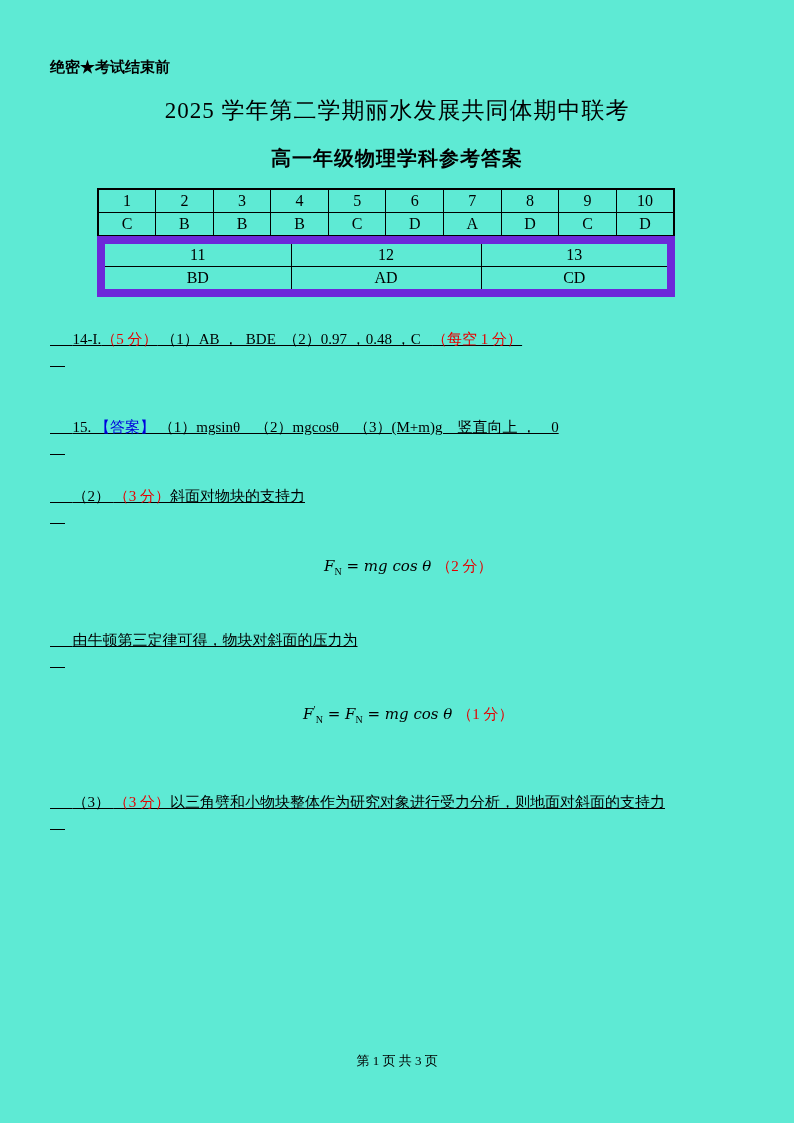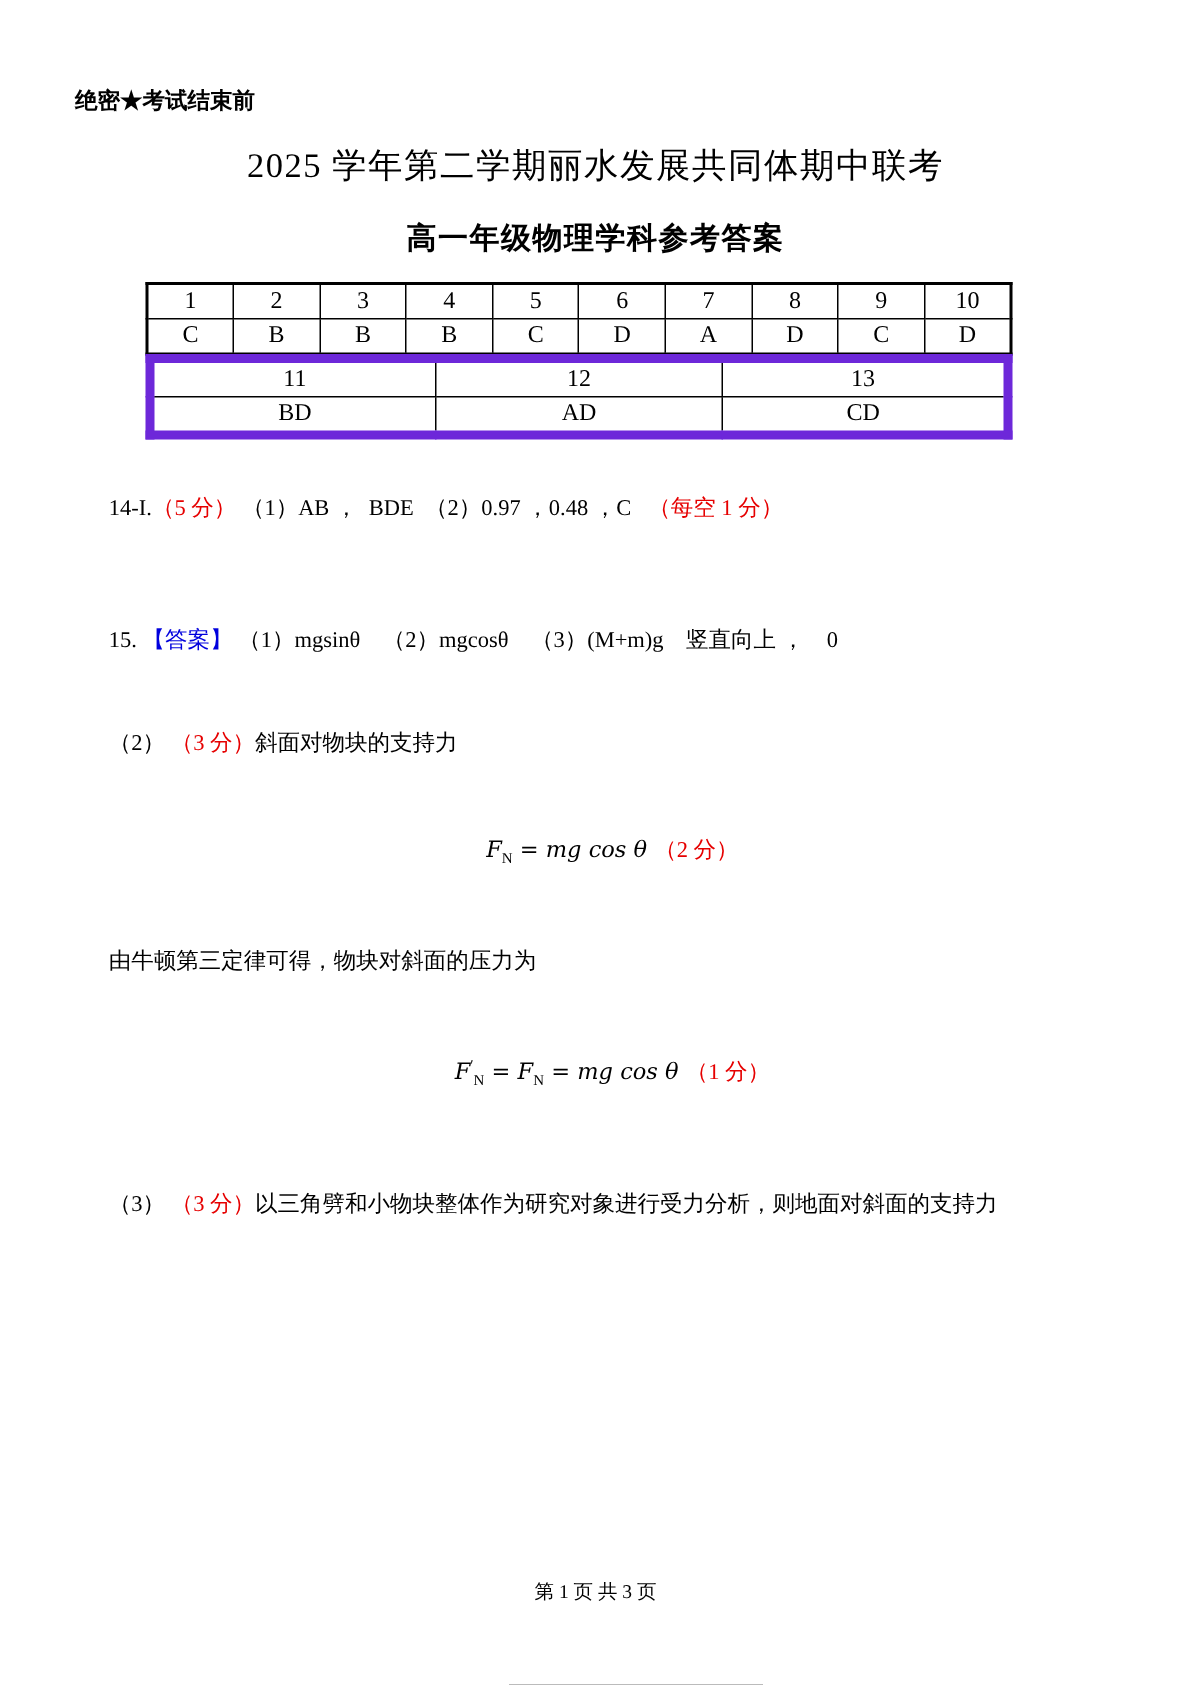--- a/index.html
+++ b/index.html
@@ -1,17 +1,17 @@
 <!DOCTYPE html>
 <html><head>
 <meta charset="utf-8">
 <style>
   html,body{margin:0;padding:0;background:#888;}
   .page{
-    width:794px;height:1123px;background:#ffffff;margin:0 auto;
+    width:794px;height:1123px;background:#5eead4;margin:0 auto;
     position:relative;overflow:hidden;
     font-family:"Liberation Serif","DejaVu Serif",serif;
     color:#000;font-size:15px;
   }
   .classification{
     position:absolute;left:50px;top:58px;
     font-weight:bold;font-size:15px;
   }
   .title{
     position:absolute;left:0;right:0;top:95px;text-align:center;
@@ -21,23 +21,23 @@
     position:absolute;left:0;right:0;top:145px;text-align:center;
     font-weight:bold;font-size:20px;letter-spacing:1px;
   }
   .tablewrap{position:absolute;left:97px;top:188px;width:578px;}
   table{border-collapse:collapse;width:100%;table-layout:fixed;}
   td{
     border:1px solid #000;height:22px;text-align:center;
     font-size:16px;padding:0;
   }
   table.t1{border:2px solid #000;}
-  table.t2{margin-top:-1px;border:6px solid #6d28d9;}
+  table.t2{margin-top:-1px;border:8px solid #6d28d9;}
   .content{position:absolute;left:0;top:282px;width:100%;}
-  .line{padding:0 46px 0 50px;white-space:pre-wrap;line-height:21px;}
+  .line{padding:0 46px 0 50px;white-space:pre-wrap;line-height:21px;text-decoration:underline;}
   .formula{text-align:center;white-space:pre-wrap;line-height:22px;}
   .red{color:#e60000;}
   .blue{color:#0000dd;}
   .math{font-family:"DejaVu Serif",serif;font-style:italic;}
   sub{font-size:10px;font-style:normal;}
   sup{font-size:10px;}
   .mt26{margin-top:26px}.mt27{margin-top:27px}.mt25{margin-top:25px}
   .mt5{margin-top:5px}.mt6{margin-top:6px}.mt4{margin-top:4px}
   .mt18{margin-top:18px}
   .footer{

